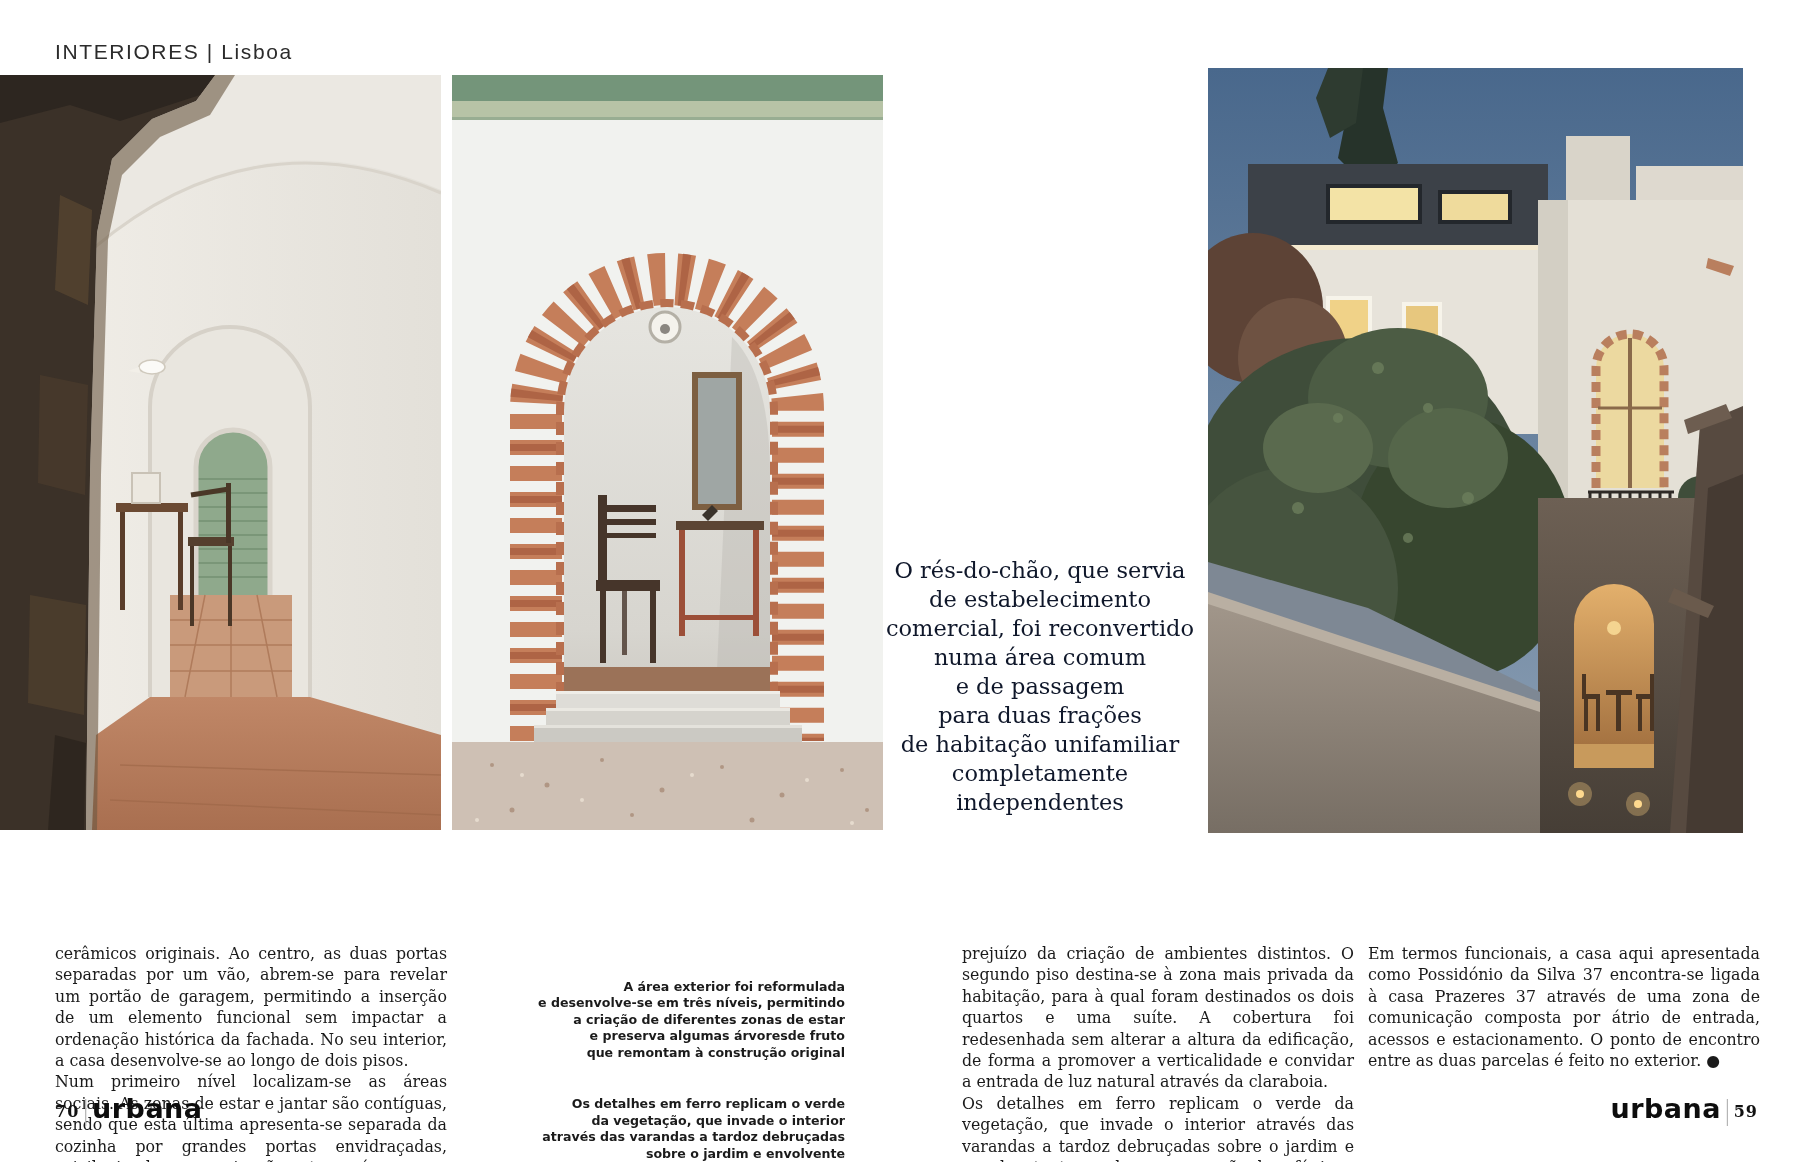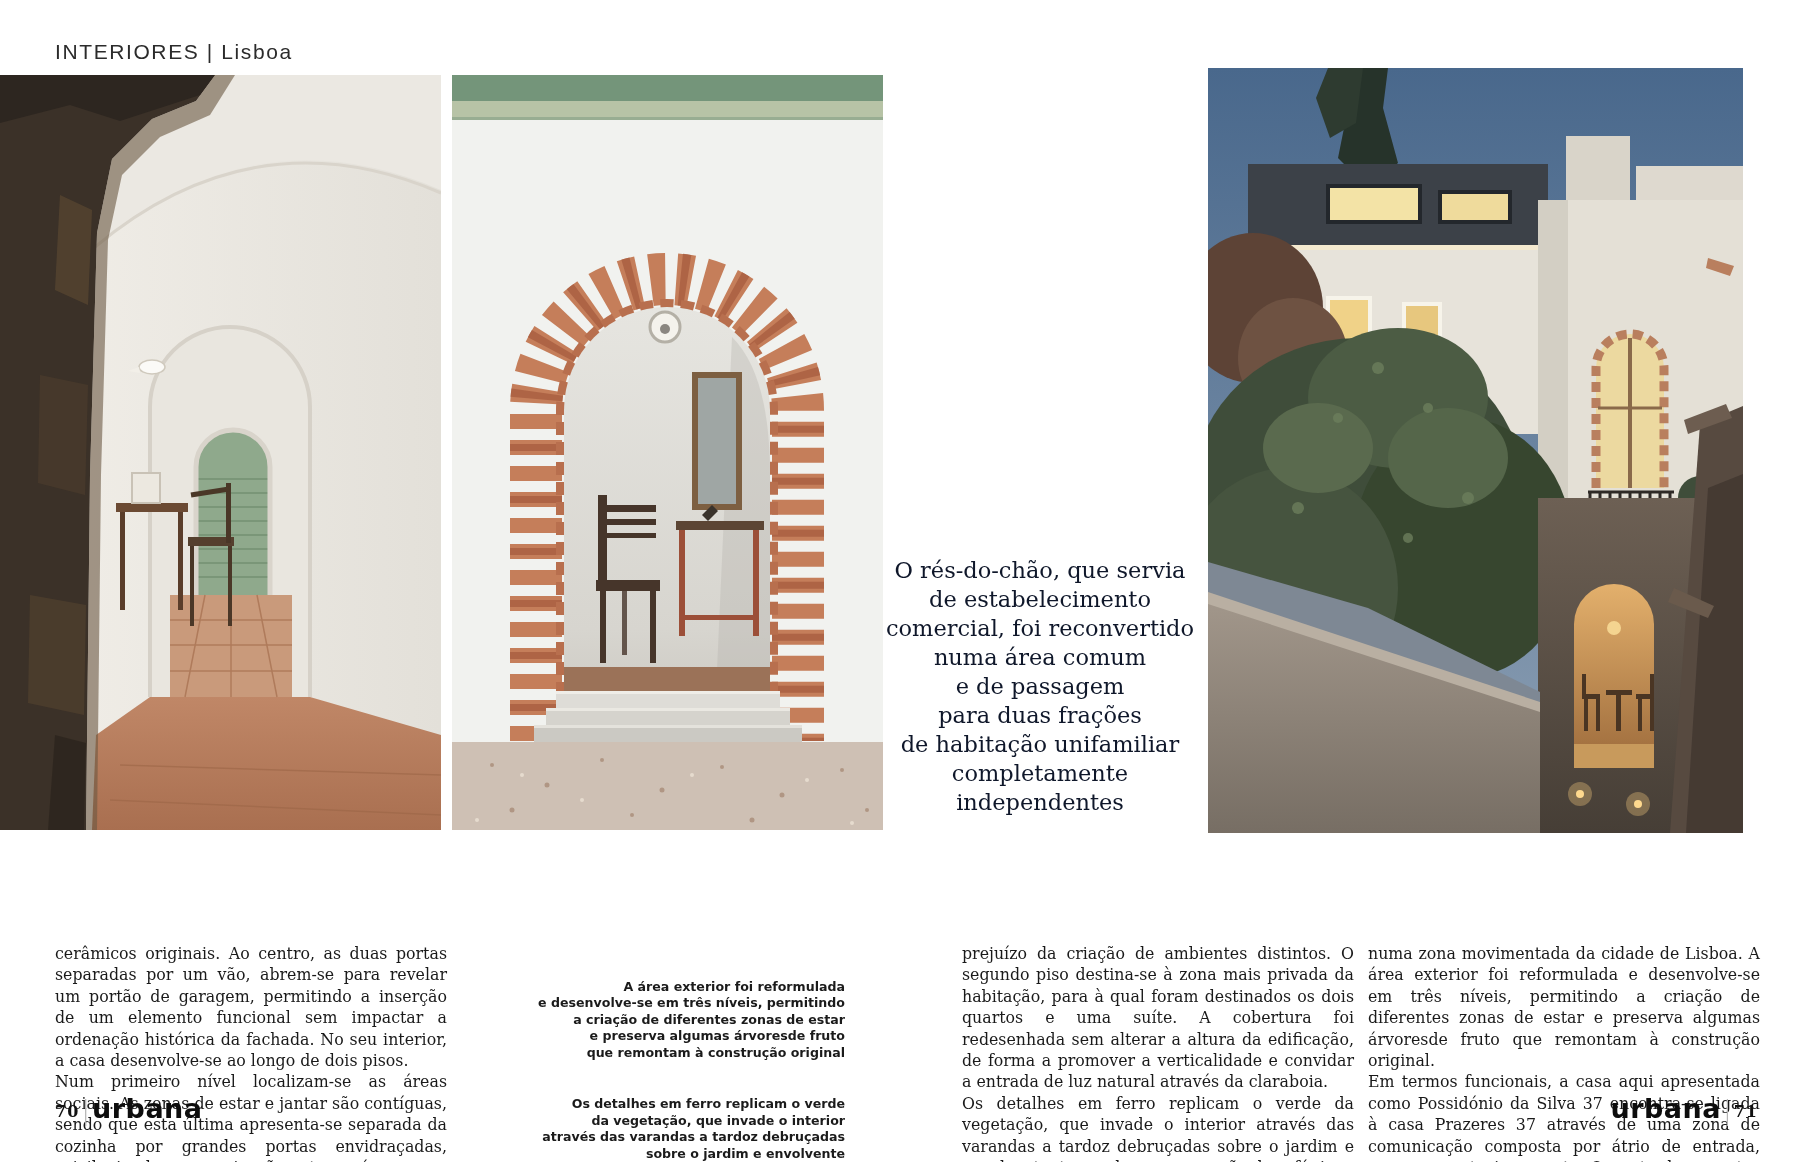--- a/index.html
+++ b/index.html
@@ -357,28 +357,27 @@
 através das varandas a tardoz debruçadas
 sobre o jardim e envolvente</div>
   </div>
 
   <div class="bodycol" id="col3">
     <p>prejuízo da criação de ambientes distintos. O segundo piso destina-se à zona mais privada da habitação, para à qual foram destinados os dois quartos e uma suíte. A cobertura foi redesenhada sem alterar a altura da edificação, de forma a promover a verticalidade e convidar a entrada de luz natural através da claraboia.</p>
     <p>Os detalhes em ferro replicam o verde da vegetação, que invade o interior através das varandas a tardoz debruçadas sobre o jardim e envolvente, trazendo uma sensação de refúgio</p>
   </div>
 
   <div class="bodycol" id="col4">
-    <p>numa zona movimentada da cidade de Lisboa. A área exterior foi reformulada e desenvolve-se em três níveis, permitindo a criação de diferentes zonas de estar e preserva algumas árvoresde fruto que remontam à construção original.</p>
     <p>Em termos funcionais, a casa aqui apresentada como Possidónio da Silva 37 encontra-se ligada à casa Prazeres 37 através de uma zona de comunicação composta por átrio de entrada, acessos e estacionamento. O ponto de encontro entre as duas parcelas é feito no exterior. ●</p>
   </div>
 
   <div class="folio" id="folio-left">
     <span class="num">70</span>
     <span class="bar">|</span>
     <span class="logo">urbana</span>
   </div>
   <div class="folio" id="folio-right">
     <span class="logo">urbana</span>
     <span class="bar">|</span>
-    <span class="num">71</span>
+    <span class="num">59</span>
   </div>
 
 </div>
 
 </body></html>

